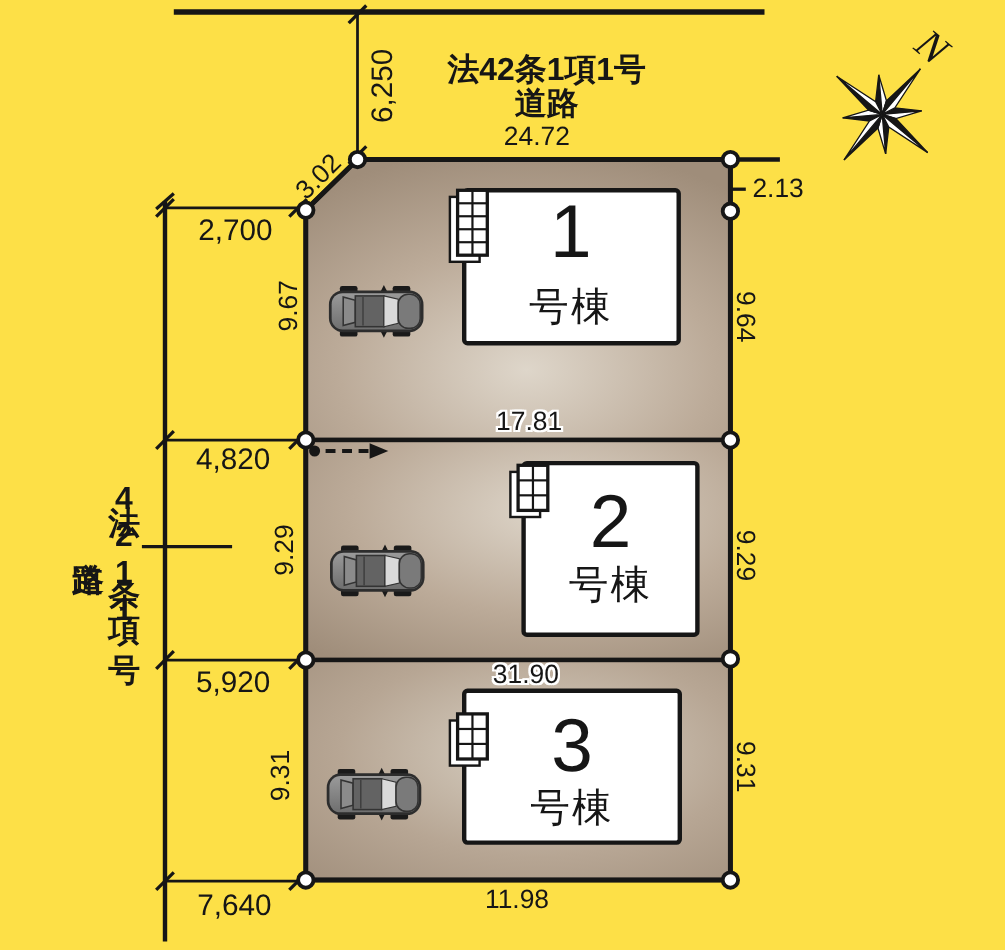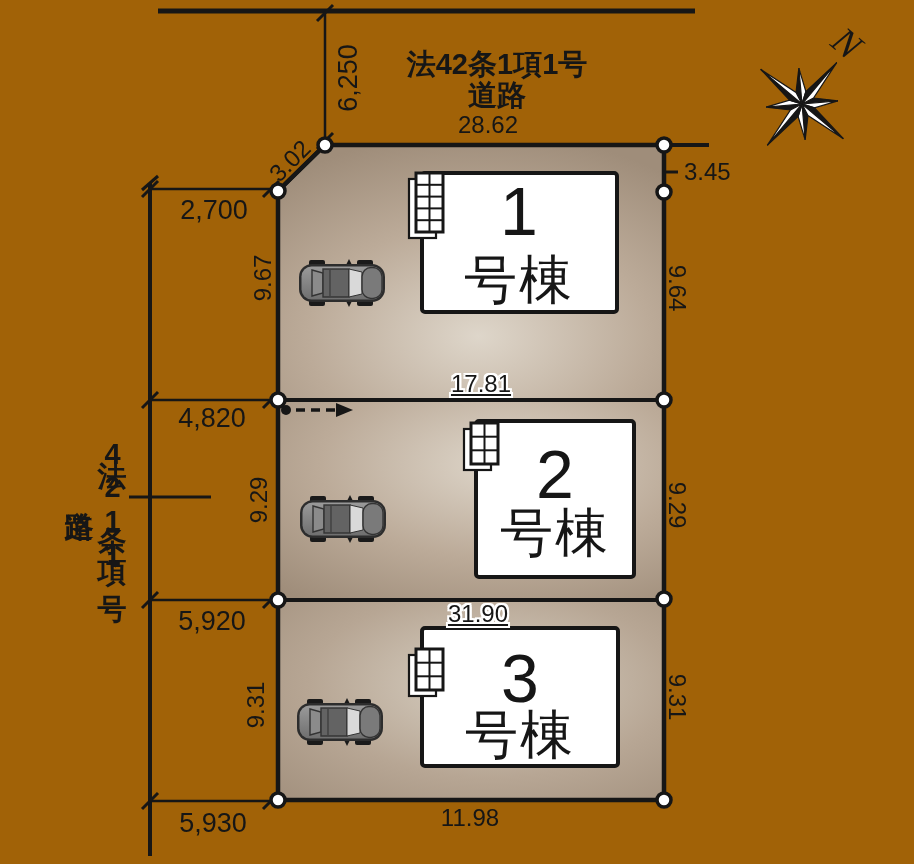--- a/index.html
+++ b/index.html
@@ -1,33 +1,33 @@
 <!DOCTYPE html>
 <html><head>
 <meta charset="utf-8">
 <style>
   html,body{margin:0;padding:0;background:#ffffff;}
-  #stage{position:relative;width:914px;height:864px;background:#a16207;overflow:hidden;
+  #stage{position:relative;width:914px;height:864px;background:#fde047;overflow:hidden;
          font-family:"Liberation Sans",sans-serif;color:#161616;}
   #plan-svg{position:absolute;left:0;top:0;}
   .label{position:absolute;transform:translate(-50%,-50%);white-space:nowrap;
          font-family:"Liberation Sans",sans-serif;color:#161616;line-height:1;}
   .dim{font-size:24px;}
   .dim-lg{font-size:27px;}
   .r90{transform:translate(-50%,-50%) rotate(90deg);}
   .rm90{transform:translate(-50%,-50%) rotate(-90deg);}
   .rm45{transform:translate(-50%,-50%) rotate(-45deg);}
   .anchor-left{transform:translate(0,-50%);}
   .halo{text-shadow:-2px -2px 0 #fff,2px -2px 0 #fff,-2px 2px 0 #fff,2px 2px 0 #fff,
-        0 -2px 0 #fff,0 2px 0 #fff,-2px 0 0 #fff,2px 0 0 #fff;text-decoration:underline;}
+        0 -2px 0 #fff,0 2px 0 #fff,-2px 0 0 #fff,2px 0 0 #fff;}
   .road-label{font-size:29px;font-weight:600;text-align:center;}
   .v-label{writing-mode:vertical-rl;text-orientation:upright;font-size:29px;font-weight:600;
            letter-spacing:1px;}
   .bnum{font-size:68px;font-weight:500;}
-  .bsuf{font-size:53px;font-weight:500;letter-spacing:2px;}
+  .bsuf{font-size:36px;font-weight:500;letter-spacing:2px;}
   .north{font-family:"Liberation Serif",serif;font-style:italic;font-size:38px;
          transform:translate(-50%,-50%) rotate(40deg);}
 </style>
 </head>
 <body>
 
 <div id="stage">
 
 <svg id="plan-svg" width="914" height="864" viewBox="0 0 914 864">
   <defs>
@@ -170,29 +170,29 @@
     <polygon points="0,0 54,0 12,5" fill="#ffffff"></polygon>
     <polygon points="0,0 0,54 5,12" fill="#161616"></polygon>
     <polygon points="0,0 0,54 -5,12" fill="#ffffff"></polygon>
     <polygon points="0,0 -54,0 -12,5" fill="#161616"></polygon>
     <polygon points="0,0 -54,0 -12,-5" fill="#ffffff"></polygon>
   </g>
 </svg>
 
 <div class="label road-label" style="left:497px;top:64px;">法42条1項1号</div>
 <div class="label road-label" style="left:497px;top:95px;">道路</div>
-<div class="label dim" style="left:488px;top:125px;">28.62</div>
+<div class="label dim" style="left:488px;top:125px;">24.72</div>
 <div class="label dim-lg rm90" style="left:348px;top:78px;">6,250</div>
 <div class="label dim rm45" style="left:290px;top:161px;">3.02</div>
-<div class="label dim anchor-left" style="left:684px;top:172px;">3.45</div>
+<div class="label dim anchor-left" style="left:684px;top:172px;">2.13</div>
 
 <div class="label dim-lg" style="left:214px;top:210px;">2,700</div>
 <div class="label dim-lg" style="left:212px;top:418px;">4,820</div>
 <div class="label dim-lg" style="left:212px;top:621px;">5,920</div>
-<div class="label dim-lg" style="left:213px;top:823px;">5,930</div>
+<div class="label dim-lg" style="left:213px;top:823px;">7,640</div>
 
 <div class="label dim rm90" style="left:263px;top:278px;">9.67</div>
 <div class="label dim rm90" style="left:259px;top:500px;">9.29</div>
 <div class="label dim rm90" style="left:256px;top:705px;">9.31</div>
 <div class="label dim r90" style="left:677px;top:288px;">9.64</div>
 <div class="label dim r90" style="left:677px;top:505px;">9.29</div>
 <div class="label dim r90" style="left:677px;top:697px;">9.31</div>
 
 <div class="label dim halo" style="left:481px;top:384px;">17.81</div>
 <div class="label dim halo" style="left:478px;top:614px;">31.90</div>

